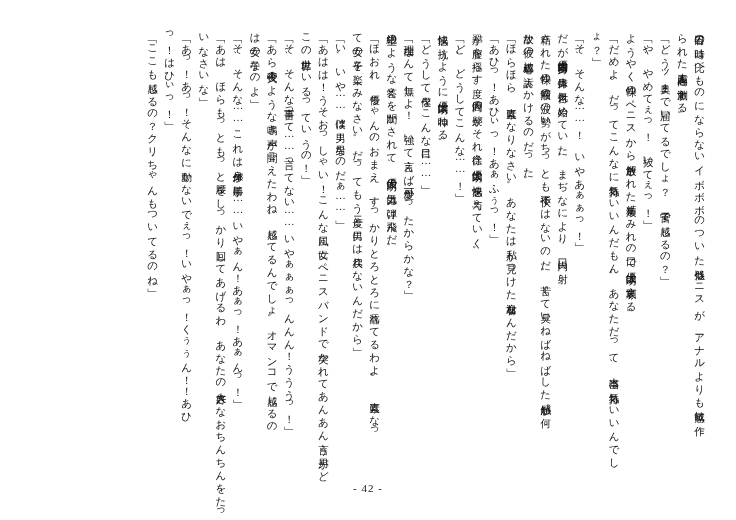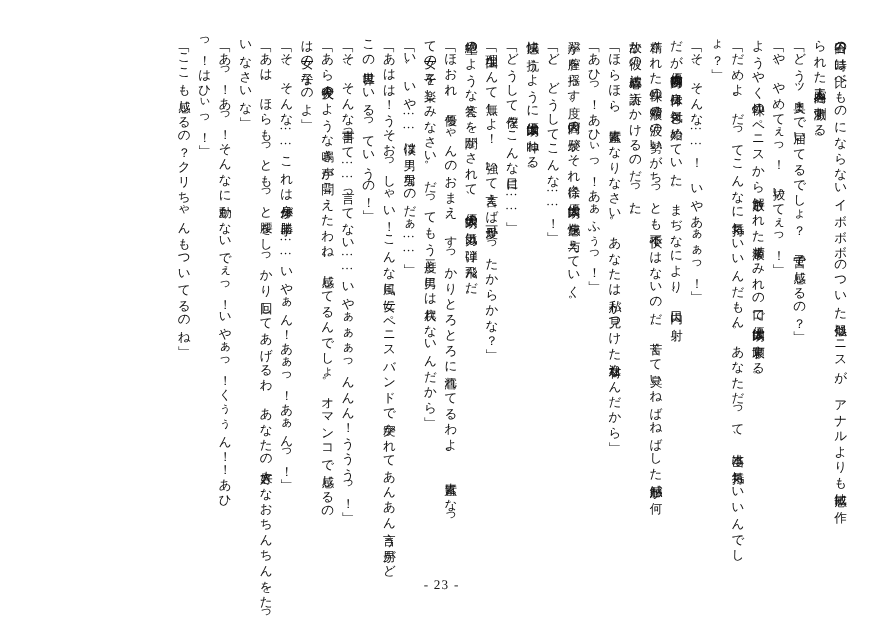--- a/index.html
+++ b/index.html
@@ -97,15 +97,15 @@
     <div class="col indent">「あら今夜犬のような鳴き声が聞こえたわね。感じてるんでしょ。オマンコで感じるの</div>
     <div class="col">は女の子なのよ」</div>
     <div class="col indent">「そ、そんな……これは身体が勝手に……いやぁん！あぁっ！あぁんっ！」</div>
     <div class="col indent">「あは、ほらもっともっと腰をしっかり回してあげるわ、あなたの大好きなおちんちんをたっぷり味わ</div>
     <div class="col">いなさいな」</div>
     <div class="col indent">「あっ！あっ！そんなに動かないでぇっ！いやぁっ！くぅぅん！！あひ</div>
     <div class="col">っ！はひぃっ！」</div>
     <div class="col indent">「ここも感じるの？クリちゃんもついてるのね」</div>
   </div>
 
-  <div class="page-number">- 23 -</div>
+  <div class="page-number">- 42 -</div>
 
 </div>
 
 </body></html>

